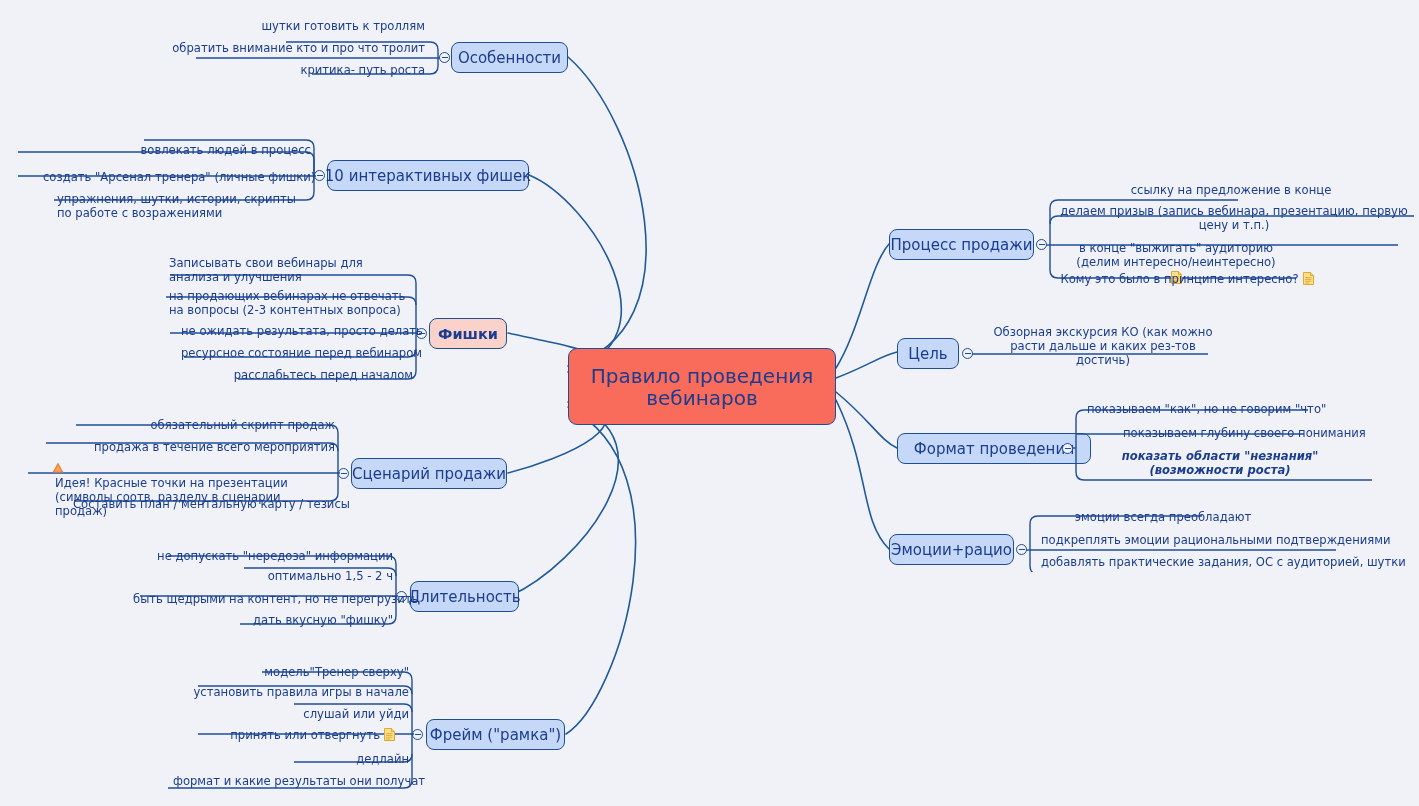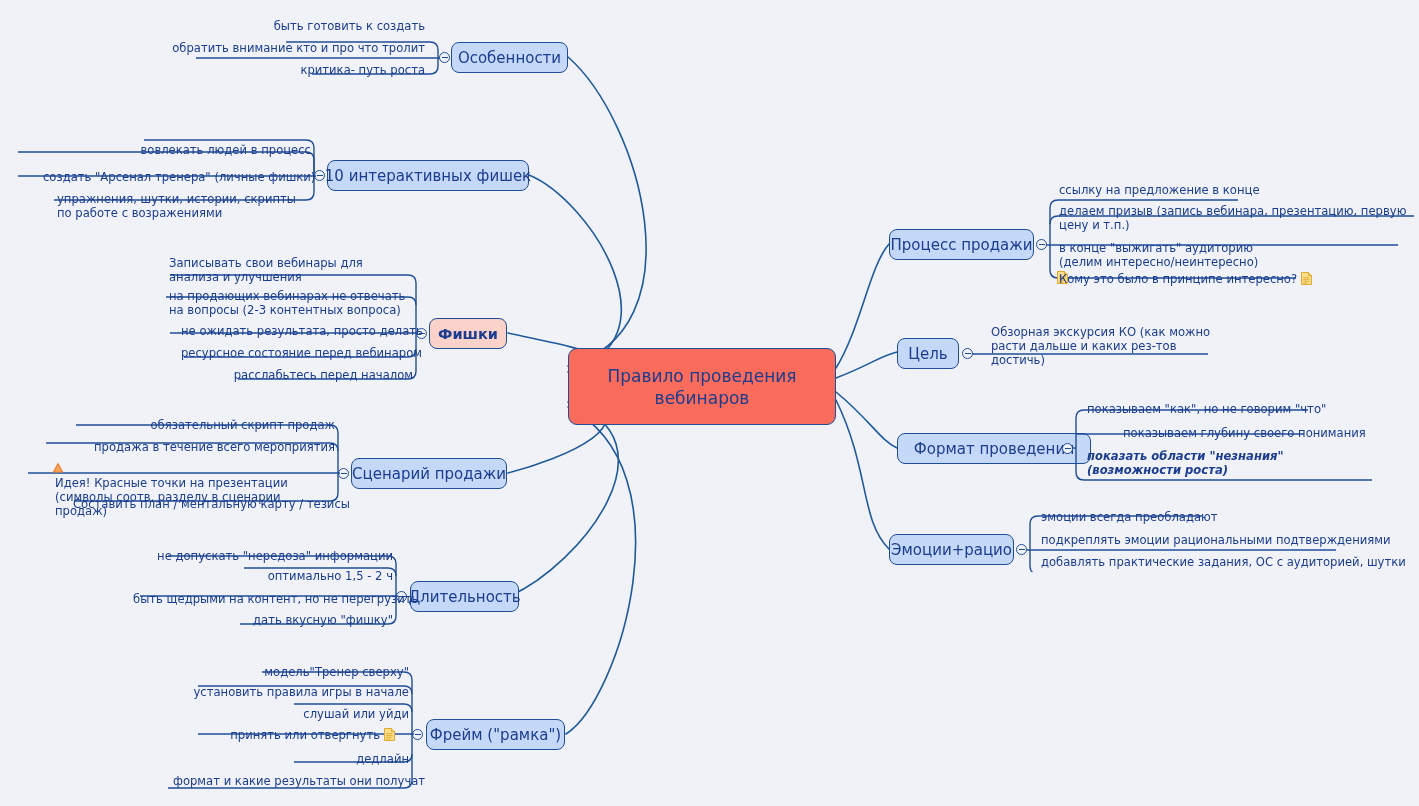--- a/index.html
+++ b/index.html
@@ -14,21 +14,21 @@
   #canvas{position:absolute;left:0;top:0;width:1419px;height:806px;}
   #edges{position:absolute;left:0;top:0;width:1419px;height:806px;pointer-events:none;}
 
   
   .central{
     position:absolute;
     background:#f96b5b;
     border:1.6px solid #1f4e99;
     border-radius:9px;
     color:#1b3d8f;
-    font-size:17px;
+    font-size:20px;
     line-height:22px;
     text-align:center;
     display:flex;align-items:center;justify-content:center;
     box-sizing:border-box;
     padding:4px 10px;
   }
 
   
   .branch{
     position:absolute;
@@ -52,21 +52,21 @@
   
   .leaf{
     position:absolute;
     color:#1b3d8f;
     font-size:11.6px;
     line-height:14px;
     box-sizing:border-box;
     white-space:nowrap;
   }
   .leaf.wrap{white-space:normal;}
-  .leaf.r{text-align:left;}
+  .leaf.r{text-align:center;}
   .leaf.l{text-align:right;}
   .leaf .txt{display:inline-block;padding:1px 3px 2px 3px;}
   .leaf.bolditalic .txt{font-weight:bold;font-style:italic;}
 
   
   .doc-icon{
     display:inline-block;
     width:11px;height:13px;
     vertical-align:-2px;
     margin:0 1px;
@@ -123,21 +123,21 @@
   <div class="collapse" style="left:439px;top:52px;"></div>
   <svg class="sub" style="position:absolute;left:196px;top:17px;width:248px;height:62px;" viewBox="0 0 248 62">
     <g fill="none" stroke="#1f4e99" stroke-width="1.4">
       <path d="M 244 41 L 242 41"></path>
       <path d="M 242 33 Q 242 25 234 25 L 90 25"></path>
       <path d="M 0 41 L 242 41"></path>
       <path d="M 242 49 Q 242 57 234 57 L 116 57"></path>
       <path d="M 242 33 L 242 49"></path>
     </g>
   </svg>
-  <div class="leaf l" style="left:150px;top:18px;width:278px;"><span class="txt">быть готовить к создать</span></div>
+  <div class="leaf l" style="left:150px;top:18px;width:278px;"><span class="txt">шутки готовить к троллям</span></div>
   <div class="leaf l" style="left:120px;top:40px;width:308px;"><span class="txt">обратить внимание кто и про что тролит</span></div>
   <div class="leaf l" style="left:180px;top:62px;width:248px;"><span class="txt">критика- путь роста</span></div>
 
   <div class="branch" style="left:327px;top:160px;width:202px;height:31px;">10 интерактивных фишек</div>
   <div class="collapse" style="left:314px;top:170px;"></div>
   <svg class="sub" style="position:absolute;left:18px;top:112px;width:302px;height:110px;" viewBox="0 0 302 110">
     <g fill="none" stroke="#1f4e99" stroke-width="1.4">
       <path d="M 298 64 L 296 64"></path>
       <path d="M 296 36 Q 296 28 288 28 L 126 28"></path>
       <path d="M 296 48 Q 296 40 288 40 L 0 40"></path>

